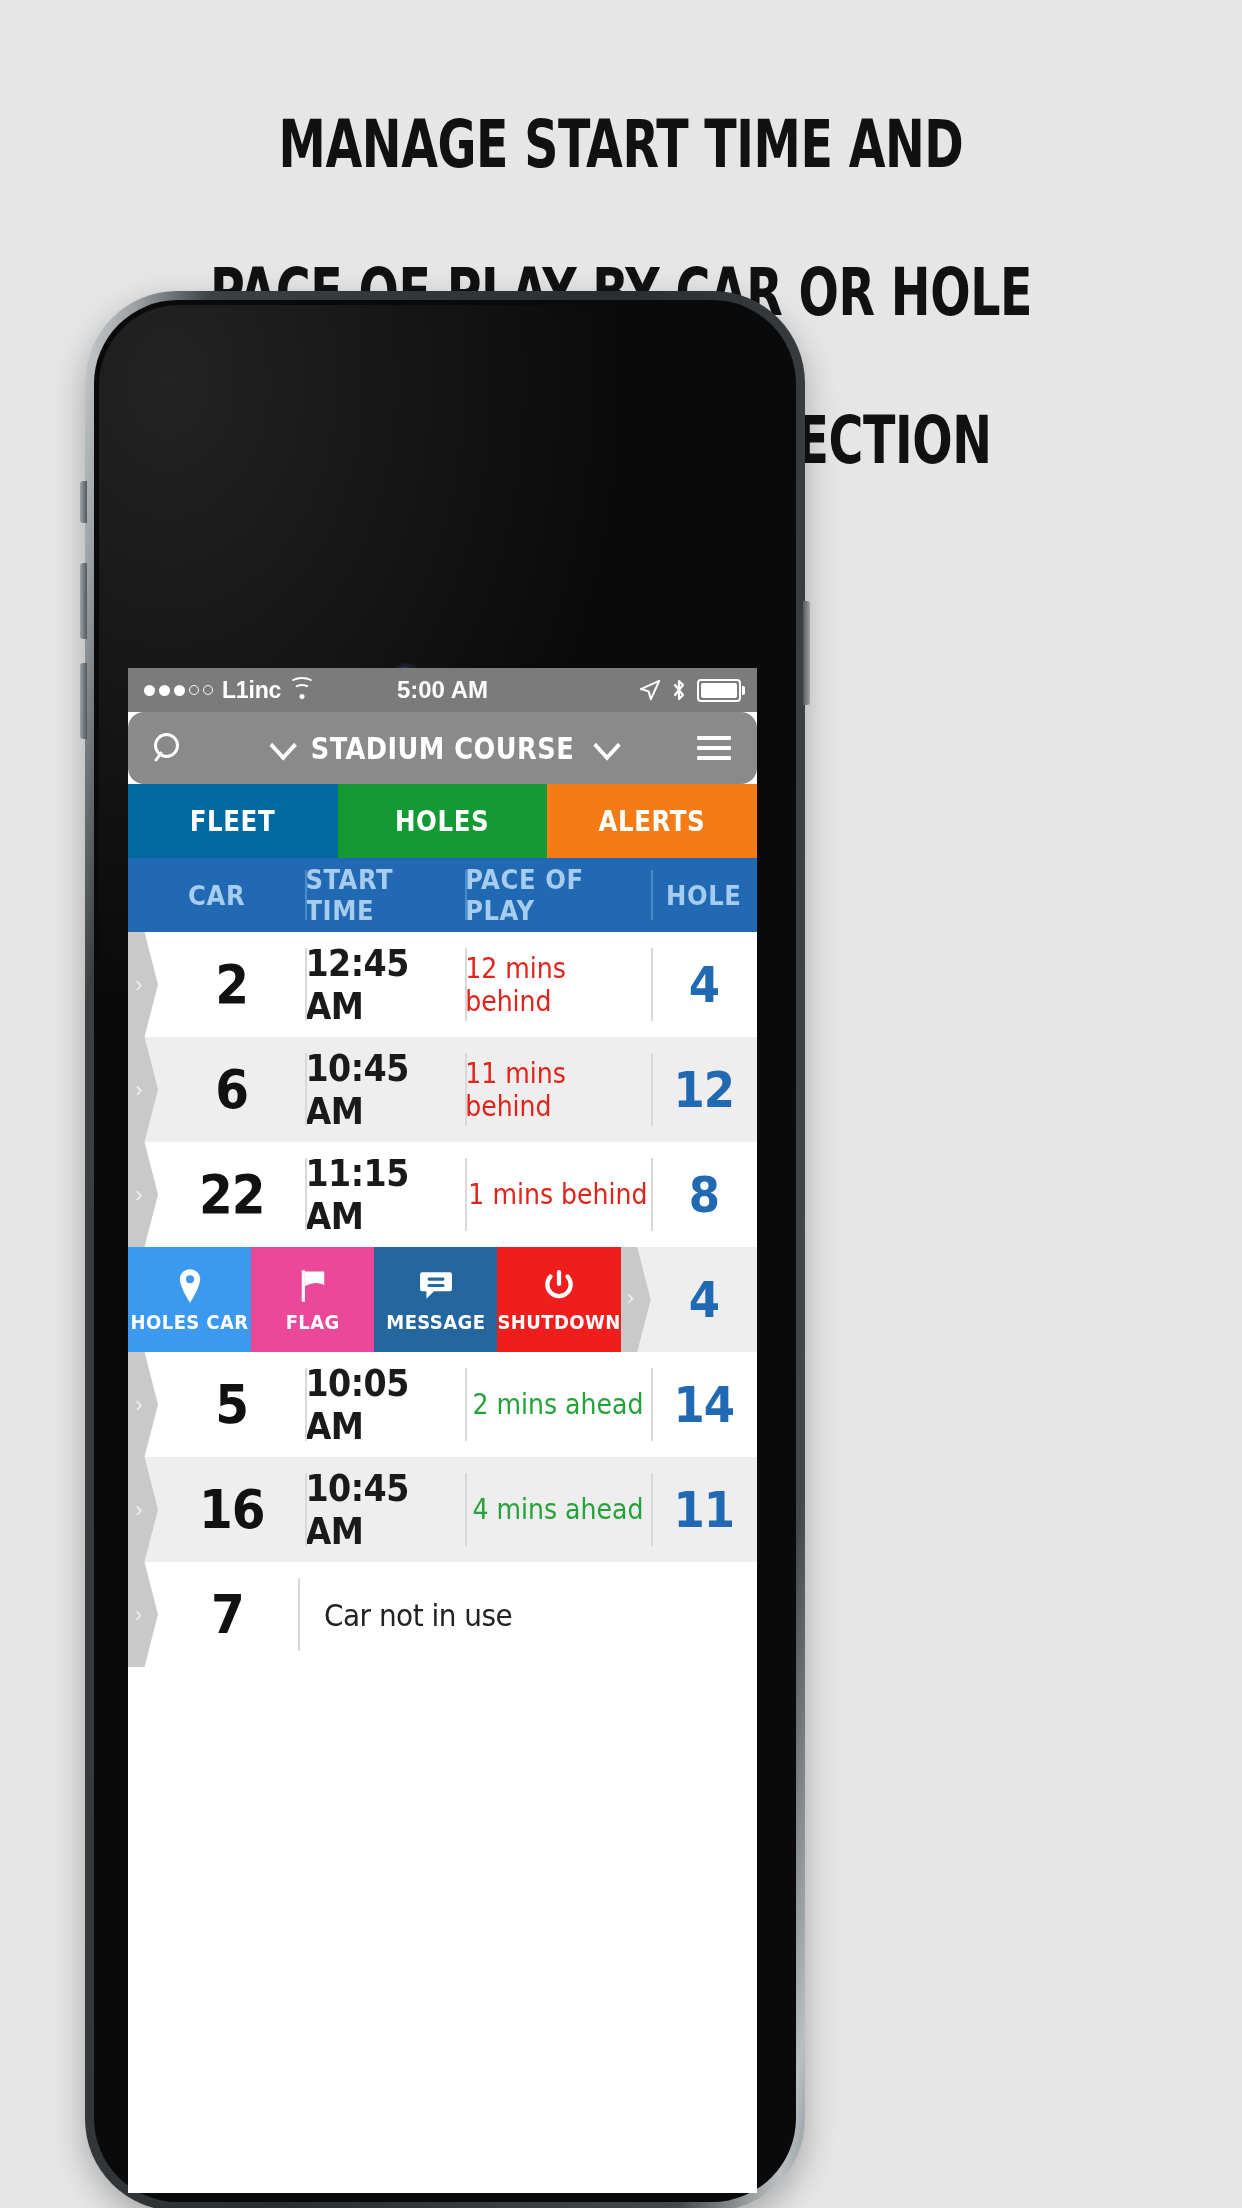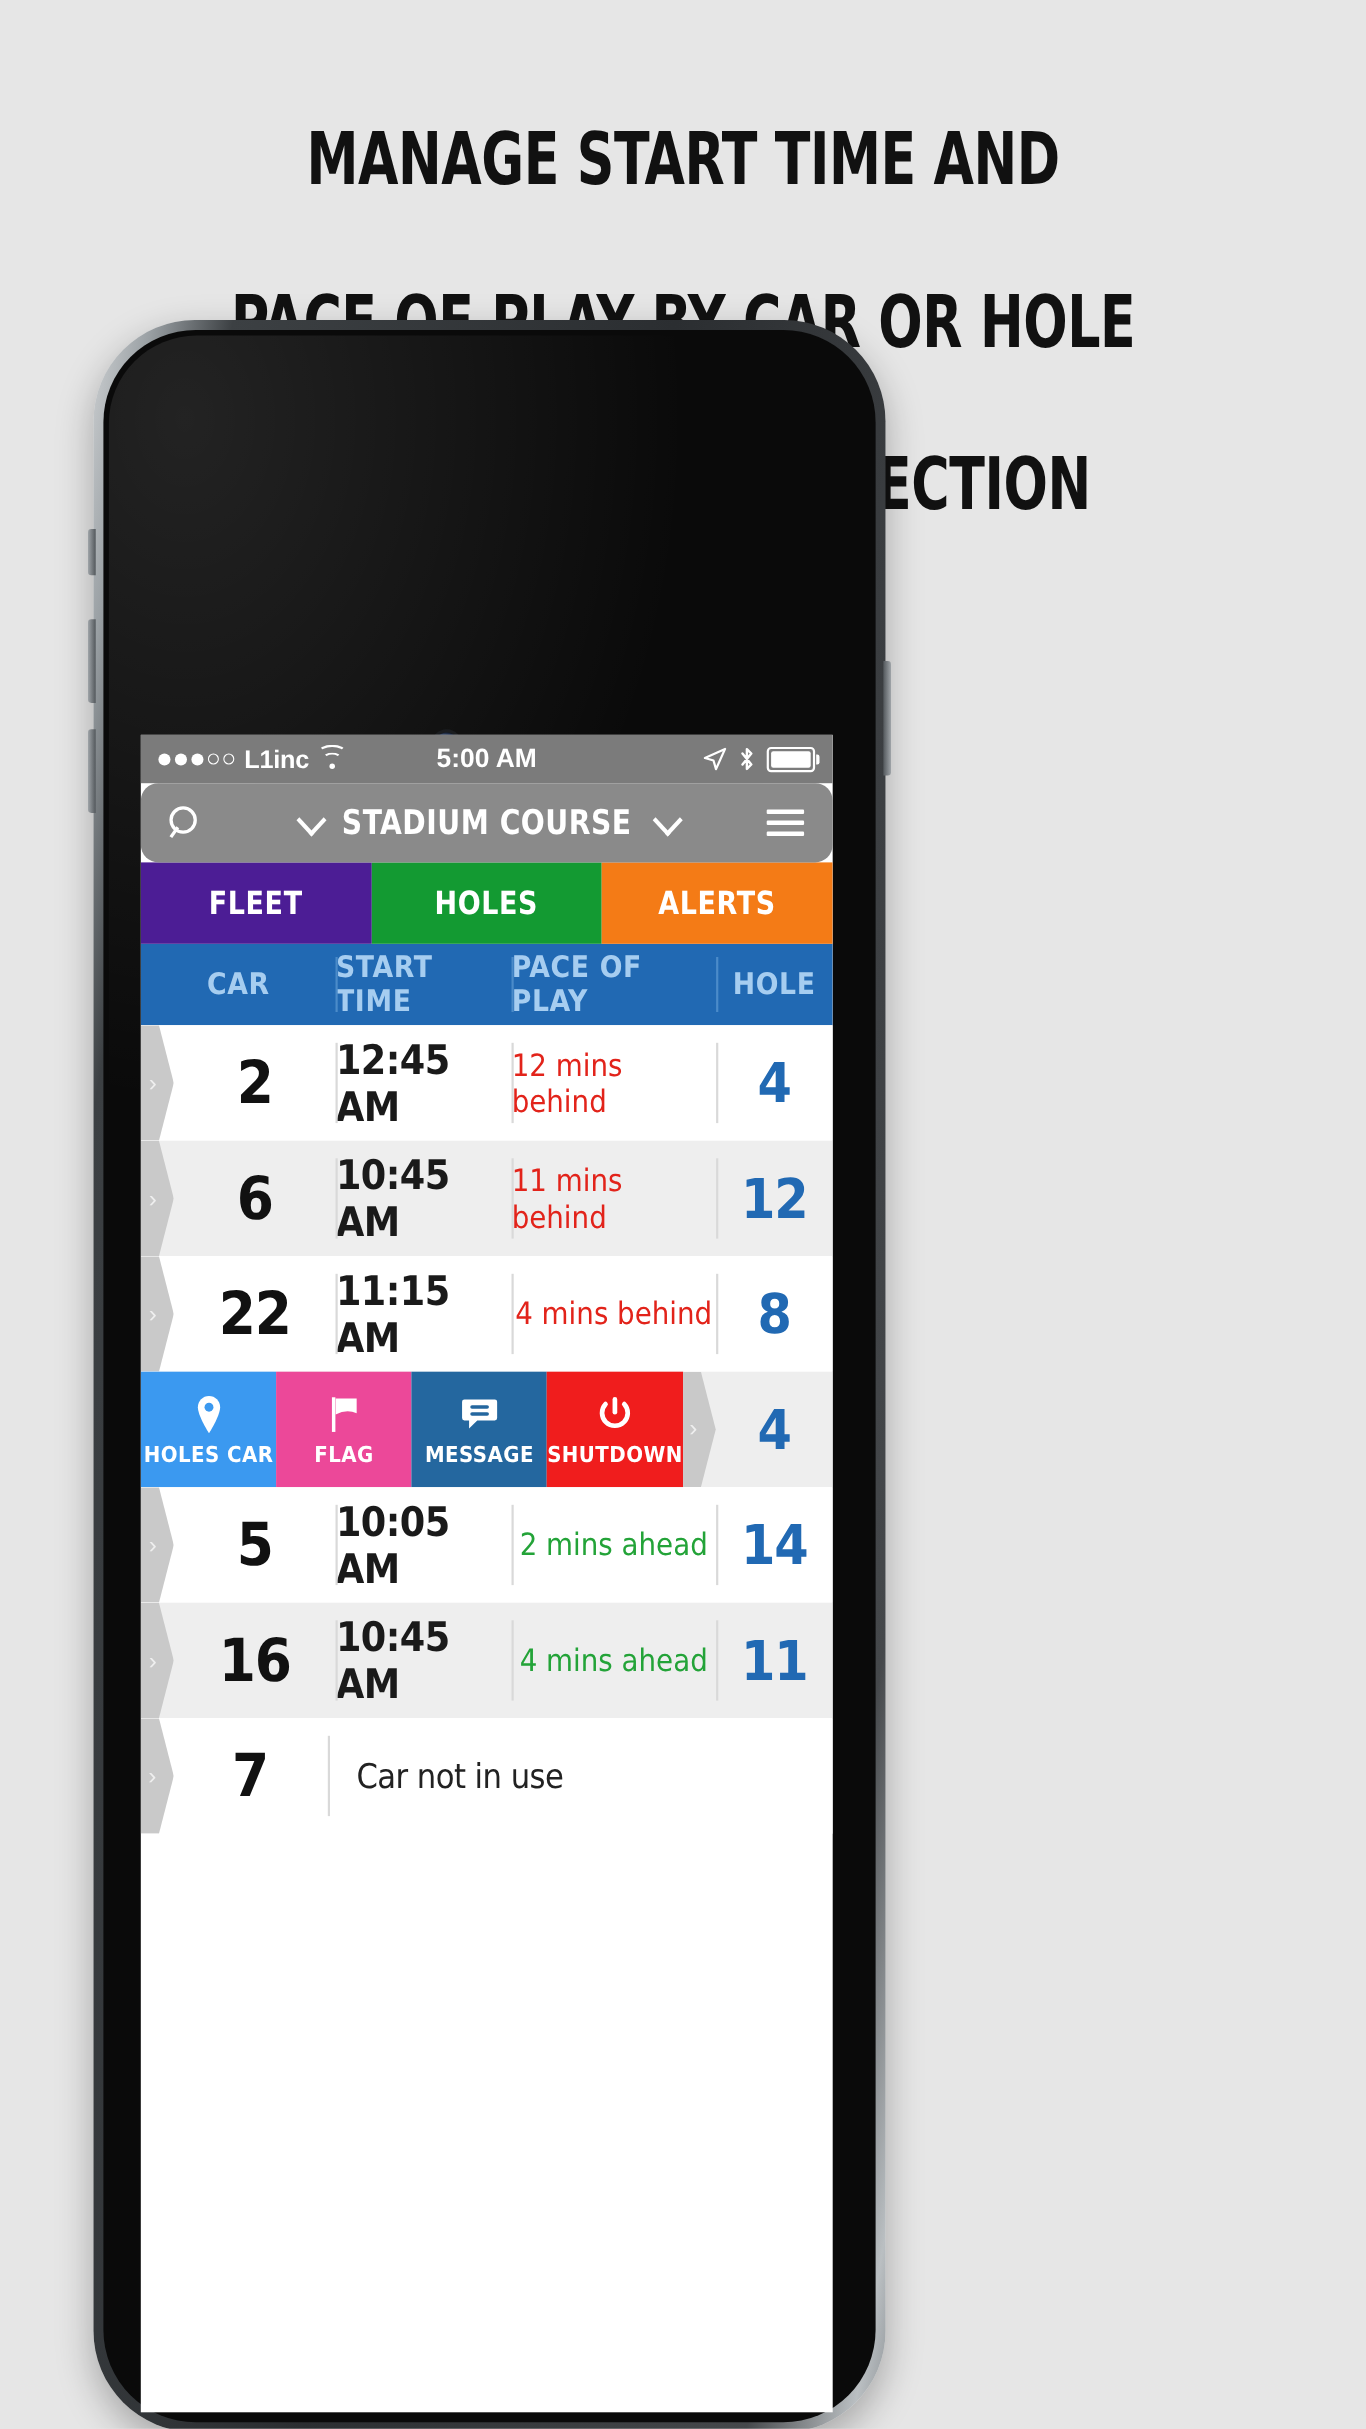--- a/index.html
+++ b/index.html
@@ -217,21 +217,21 @@
         <span class="chev"></span>
       </div>
       <span class="burger">
         <span></span>
           <span></span>
           <span></span>
       </span>
     </div>
 
     <div class="tabs">
-      <div class="tab" style="background:#4c1d95">
+      <div class="tab" style="background:#0369a1">
         <span>FLEET</span>
       </div>
       <div class="tab" style="background:#139a32">
         <span>HOLES</span>
       </div>
       <div class="tab" style="background:#f47b16">
         <span>ALERTS</span>
       </div>
     </div>
 
@@ -264,21 +264,21 @@
       <div class="cell cell-hole">12</div>
     </div>
 
     <div class="row odd">
       <div class="arrow">
         <div class="arrow-shape"></div>
           <span class="arrow-chev">›</span>
       </div>
       <div class="cell cell-car">22</div>
       <div class="cell cell-start">11:15 AM</div>
-      <div class="cell cell-pace pace-behind">4 mins behind</div>
+      <div class="cell cell-pace pace-behind">1 mins behind</div>
       <div class="cell cell-hole">8</div>
     </div>
 
     <div class="actionrow">
       <div class="actions">
         <div class="act" style="background:#3b99f0">
           <span class="act-ico">
             <svg width="28" height="36" viewBox="0 0 24 32">
                 <path d="M12 1c-5 0-9 4-9 9 0 7 9 21 9 21s9-14 9-21c0-5-4-9-9-9z" fill="#fff"></path>
                 <circle cx="12" cy="10" r="3.6" fill="#3b99f0"></circle>

